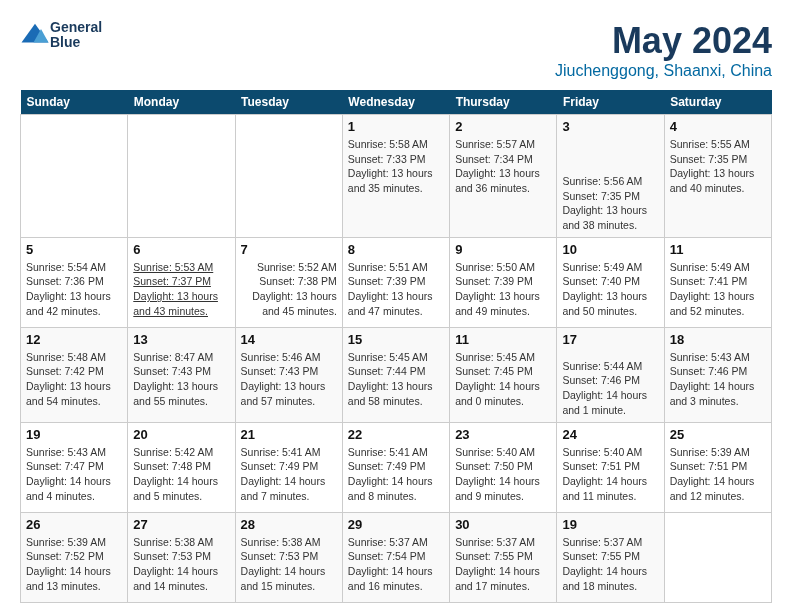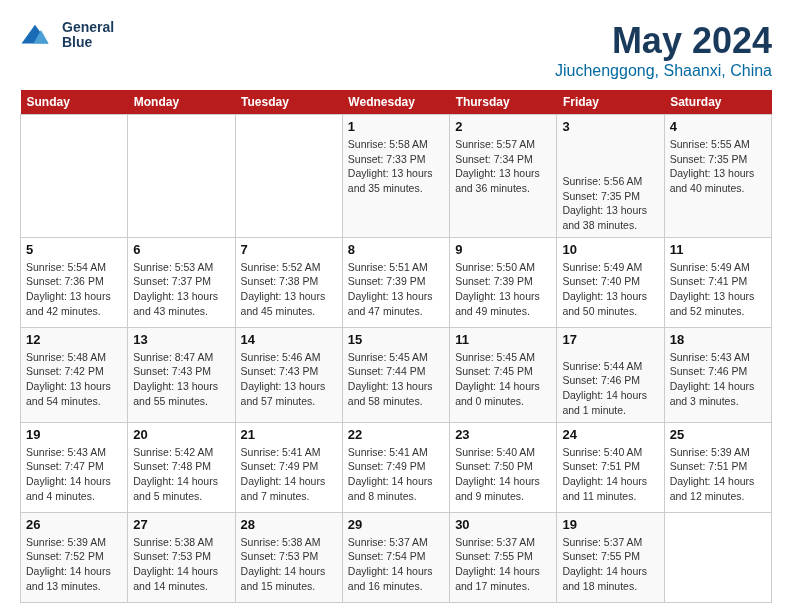--- a/index.html
+++ b/index.html
@@ -11,22 +11,22 @@
       padding: 20px;
     }
     .header {
       display: flex;
       justify-content: space-between;
       align-items: flex-start;
       margin-bottom: 10px;
     }
     .logo {
       display: flex;
-      align-items: flex-end;
-      gap: 12px;
+      align-items: flex-start;
+      gap: 0;
     }
     .logo-text {
       display: flex;
       flex-direction: column;
       font-size: 14px;
       font-weight: bold;
       color: #1a3a5c;
       line-height: 1.1;
     }
     .logo-icon {
@@ -44,21 +44,21 @@
     .subtitle {
       font-size: 16px;
       color: #0369a1;
     }
     table {
       width: 100%;
       border-collapse: collapse;
       font-size: 11px;
     }
     thead tr th {
-      background-color: #b91c1c;
+      background-color: #0c4a6e;
       color: white;
       padding: 5px 6px;
       text-align: left;
       font-size: 12px;
       font-weight: bold;
     }
     tbody tr td {
       border: 1px solid #ccc;
       vertical-align: top;
       padding: 4px 5px;
@@ -154,28 +154,28 @@
       <tr>
         <td>
           <div class="day-number">5</div>
           <div class="day-info" style="white-space: pre-line;">Sunrise: 5:54 AM
 Sunset: 7:36 PM
 Daylight: 13 hours
 and 42 minutes.</div>
         </td>
         <td>
           <div class="day-number">6</div>
-          <div class="day-info" style="white-space: pre-line;">Sunrise: 5:53 AM
+          <div class="day-info" style="white-space: pre-line; text-decoration: underline;">Sunrise: 5:53 AM
 Sunset: 7:37 PM
 Daylight: 13 hours
 and 43 minutes.</div>
         </td>
         <td>
           <div class="day-number">7</div>
-          <div class="day-info" style="white-space: pre-line;">Sunrise: 5:52 AM
+          <div class="day-info" style="white-space: pre-line; text-align: right;">Sunrise: 5:52 AM
 Sunset: 7:38 PM
 Daylight: 13 hours
 and 45 minutes.</div>
         </td>
         <td>
           <div class="day-number">8</div>
           <div class="day-info" style="white-space: pre-line;">Sunrise: 5:51 AM
 Sunset: 7:39 PM
 Daylight: 13 hours
 and 47 minutes.</div>

